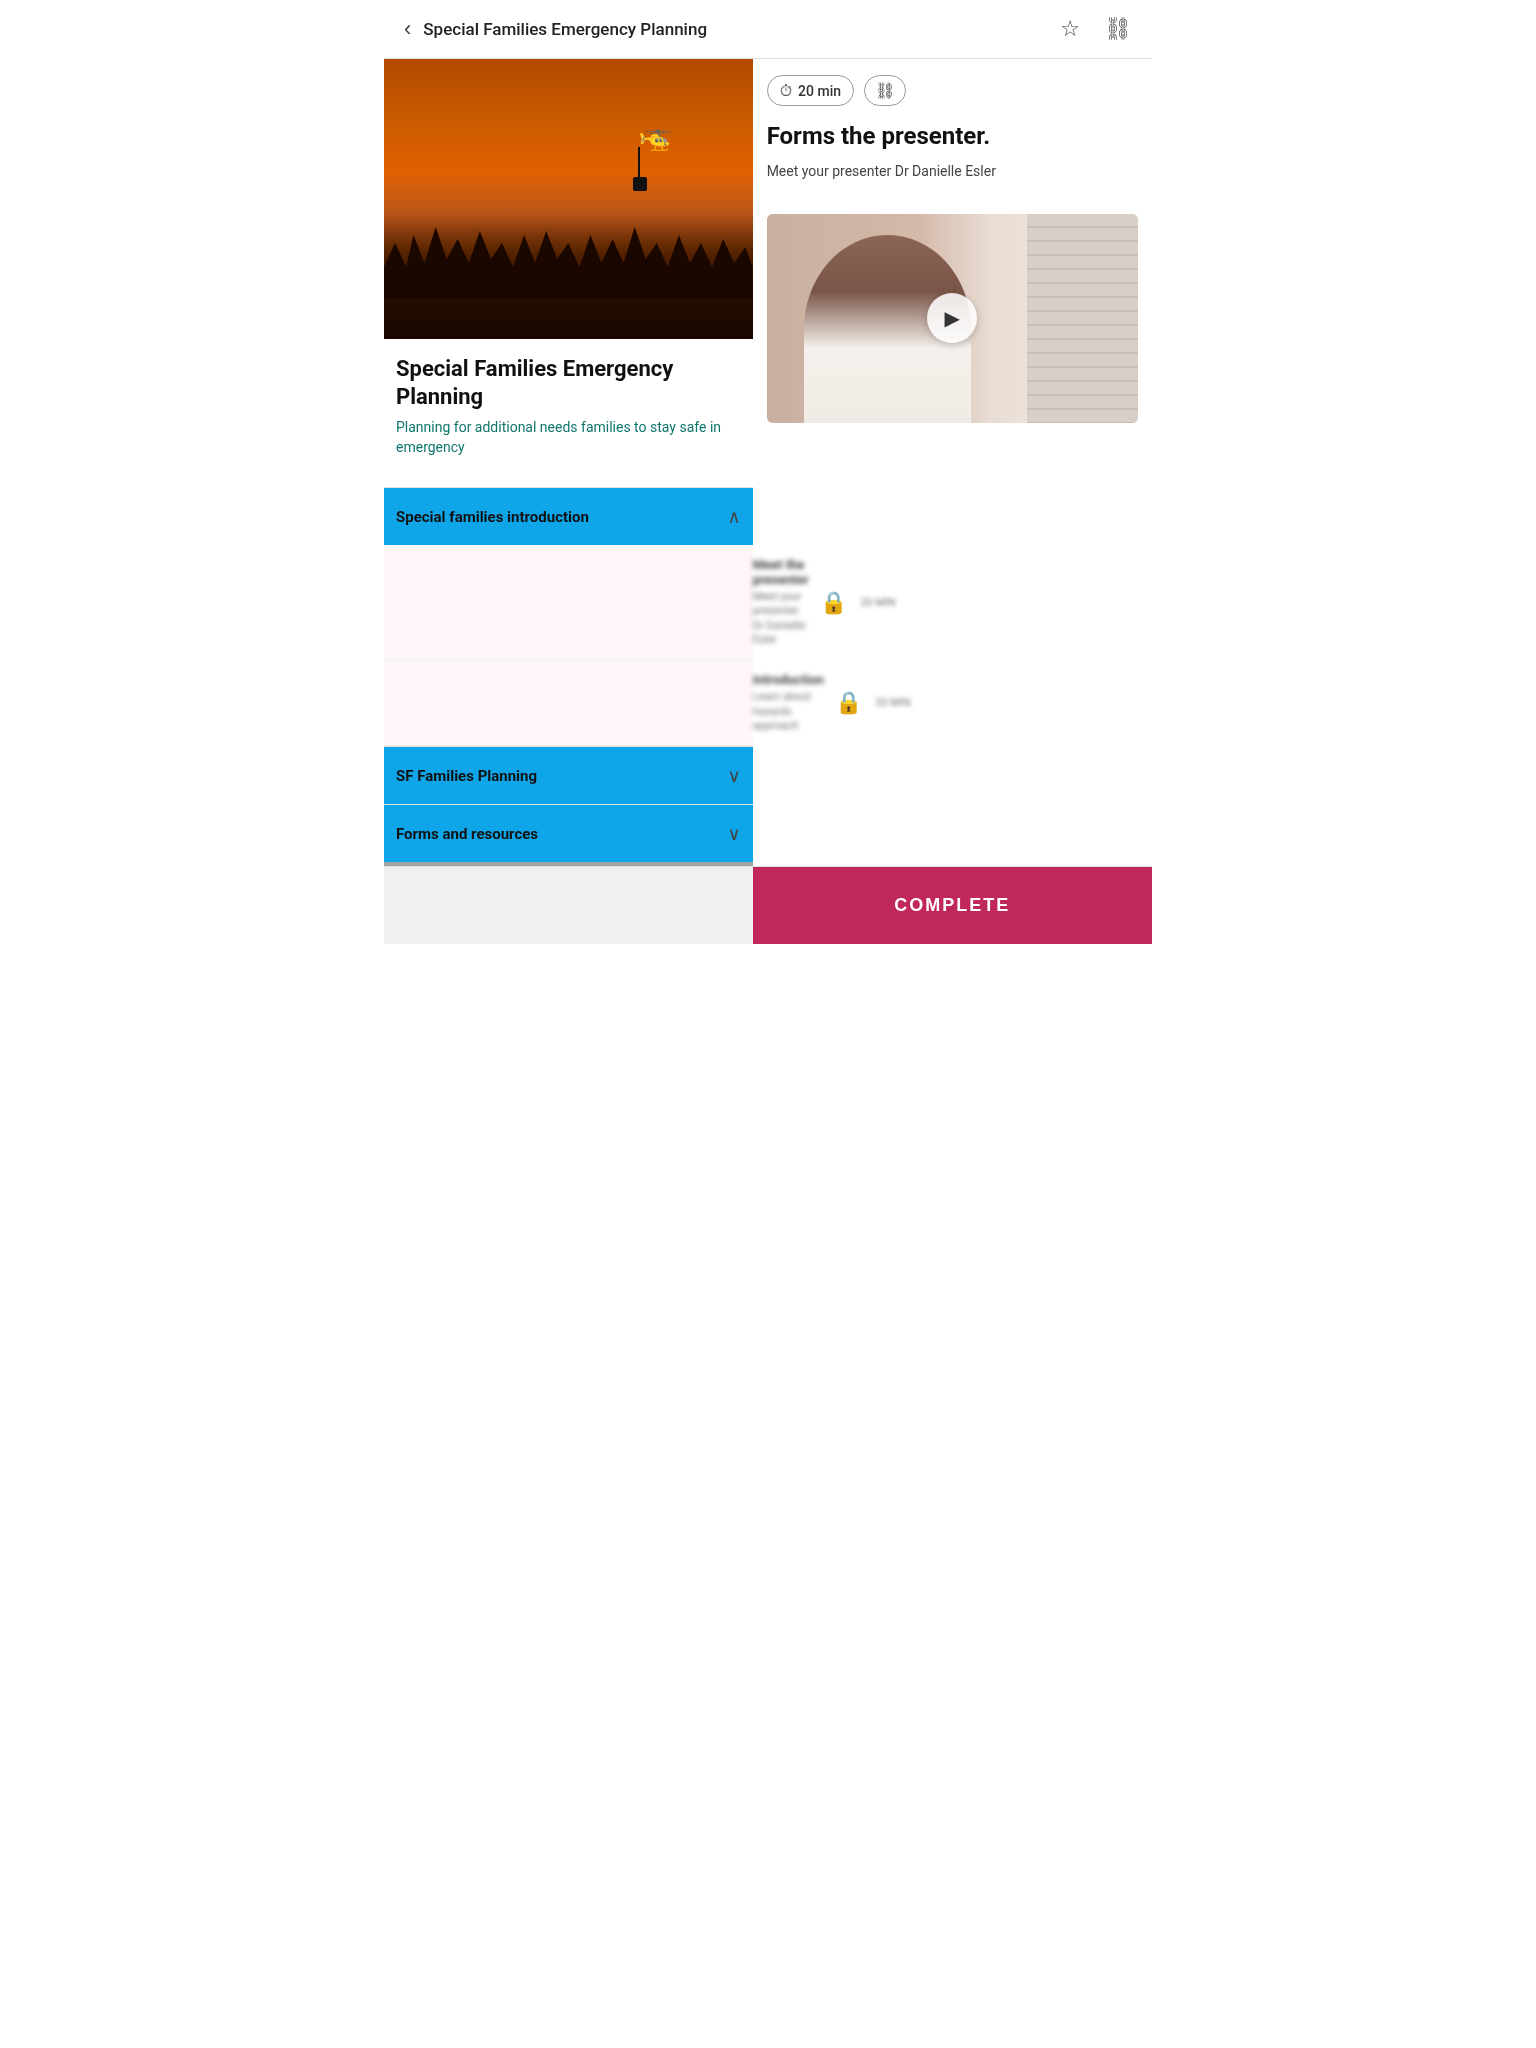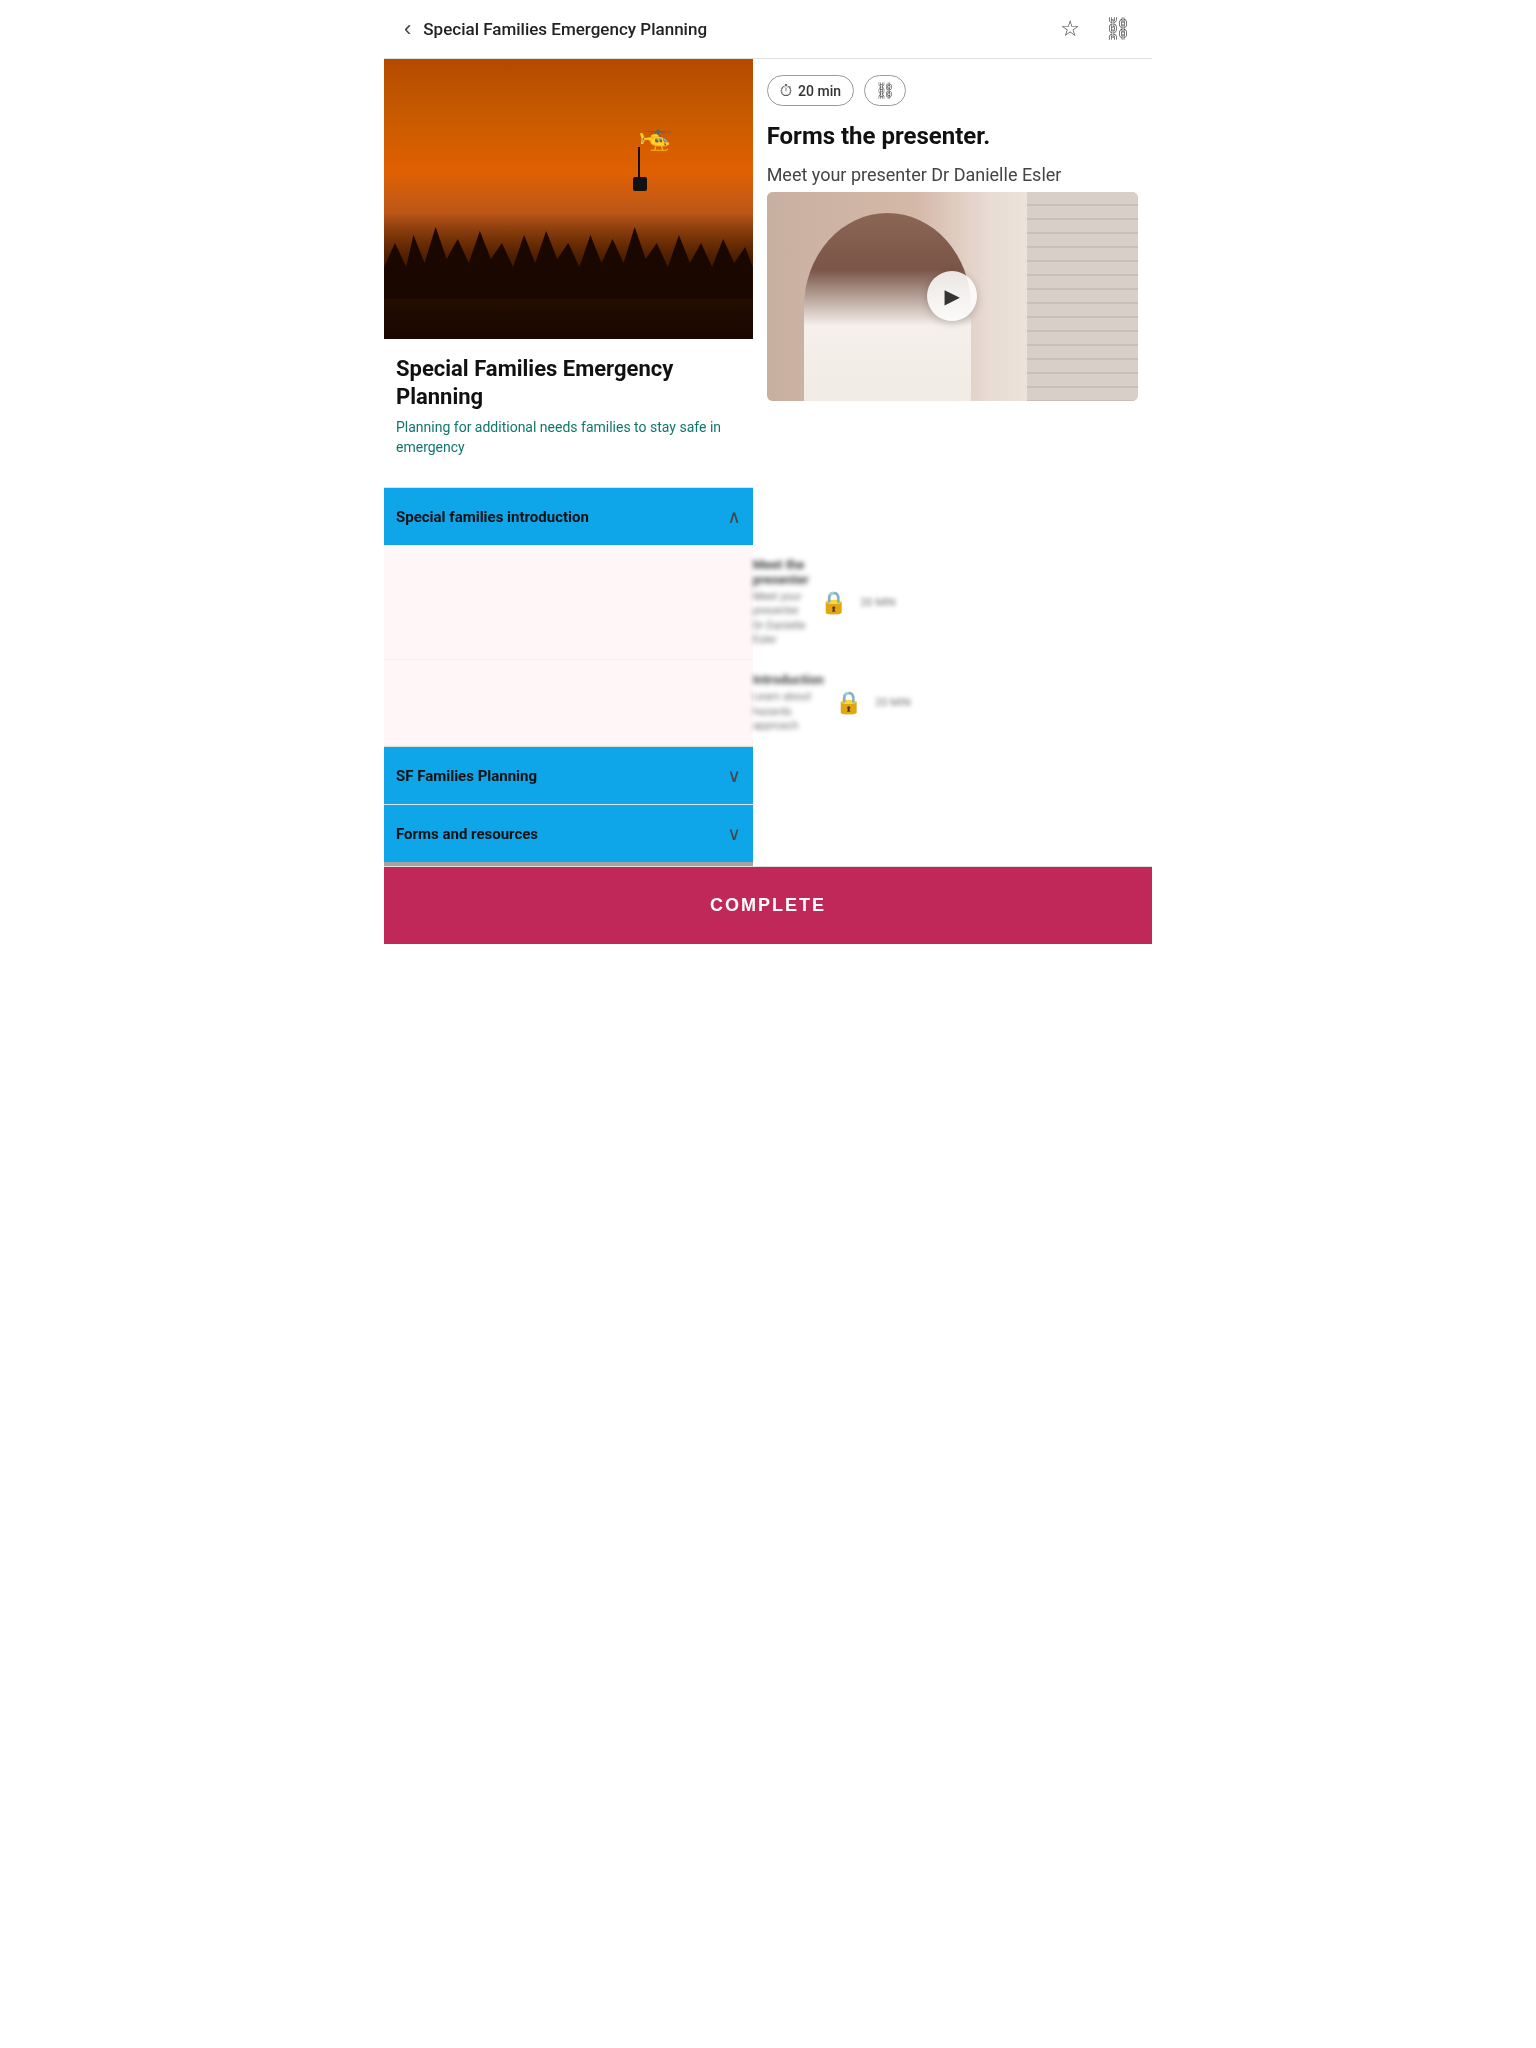--- a/index.html
+++ b/index.html
@@ -260,23 +260,23 @@
     }
 
     .presenter-heading {
       font-size: 24px;
       font-weight: 700;
       color: #111;
       margin-bottom: 10px;
       line-height: 1.2;
     }
     .presenter-desc {
-      font-size: 18px;
+      font-size: 14px;
       color: #444;
-      margin-bottom: 4px;
+      margin-bottom: 32px;
       line-height: 1.5;
     }
 
     
     .video-thumb {
       width: 100%;
       aspect-ratio: 16/9;
       border-radius: 6px;
       overflow: hidden;
       position: relative;
@@ -330,21 +330,21 @@
       align-items: center;
       justify-content: center;
       font-size: 20px;
       color: #333;
       box-shadow: 0 2px 8px rgba(0,0,0,0.2);
     }
 
     
     .bottom-area {
       display: flex;
-      flex-direction: column;
+      flex-direction: row;
       align-items: stretch;
       border-top: 1px solid #e0e0e0;
       margin-top: 0;
     }
     .bottom-left {
       width: 48%;
       background: #f0f0f0;
     }
     .bottom-right {
       flex: 1;

